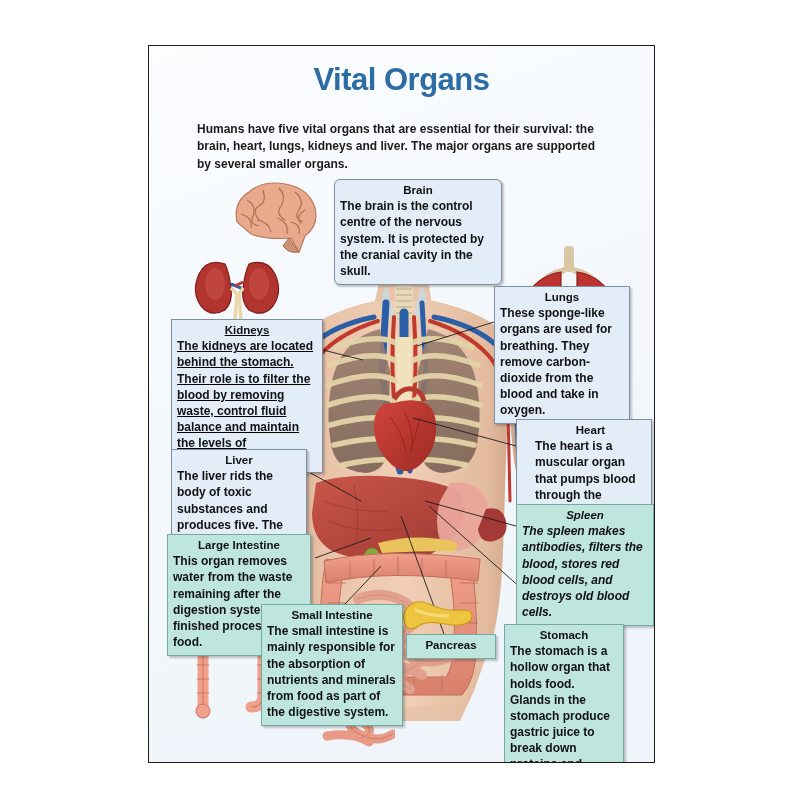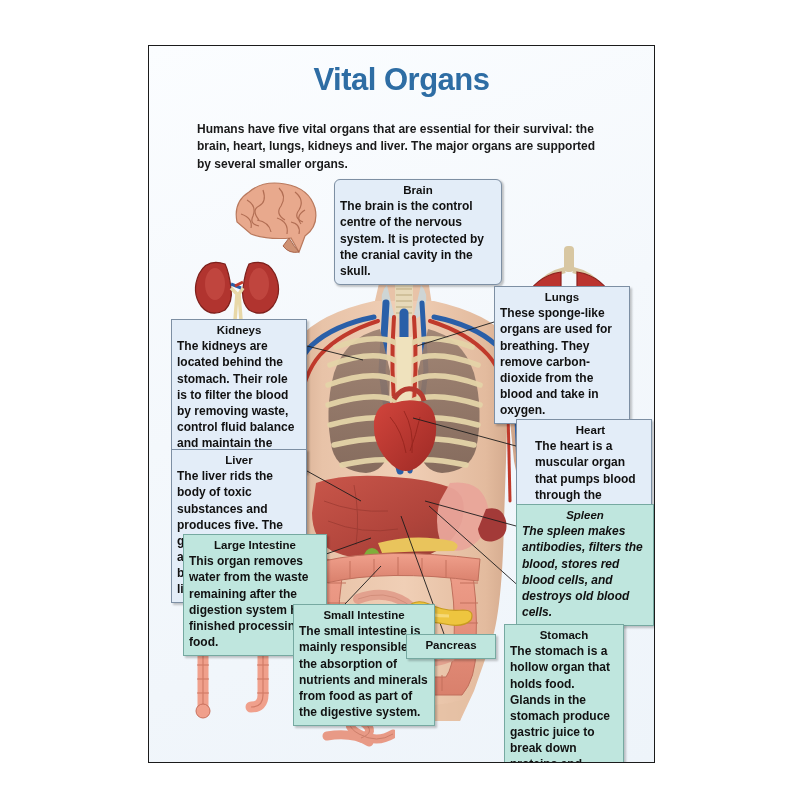--- a/index.html
+++ b/index.html
@@ -51,26 +51,26 @@
   }
   .box .bd{
     display:block;
     font-size:12px;font-weight:bold;color:#111;
     line-height:1.34;
   }
 
   
   #box-brain {left:185px;top:133px;width:168px;border-radius:6px;}
   #box-lungs {left:345px;top:240px;width:136px;}
-  #box-kidneys{left:22px; top:273px;width:136px;}
+  #box-kidneys{left:22px; top:273px;width:152px;text-decoration:underline;}
   #box-heart {left:367px;top:373px;width:136px;padding-left:18px;}
   #box-liver {left:22px; top:403px;width:136px;}
   #box-spleen{left:367px;top:458px;width:138px;font-style:italic;}
-  #box-lgint {left:34px; top:488px;width:144px;}
-  #box-smint {left:144px;top:558px;width:142px;}
+  #box-lgint {left:18px; top:488px;width:144px;}
+  #box-smint {left:112px;top:558px;width:142px;}
   #box-panc  {left:257px;top:588px;width:90px;}
   #box-stom  {left:355px;top:578px;width:120px;}
 
   
   #lines{position:absolute;left:0;top:0;width:507px;height:718px;z-index:4;}
 
   
   #body-wrap{position:absolute;left:105px;top:175px;width:300px;height:510px;z-index:2;}
   #body-svg{width:100%;height:100%;}
 

